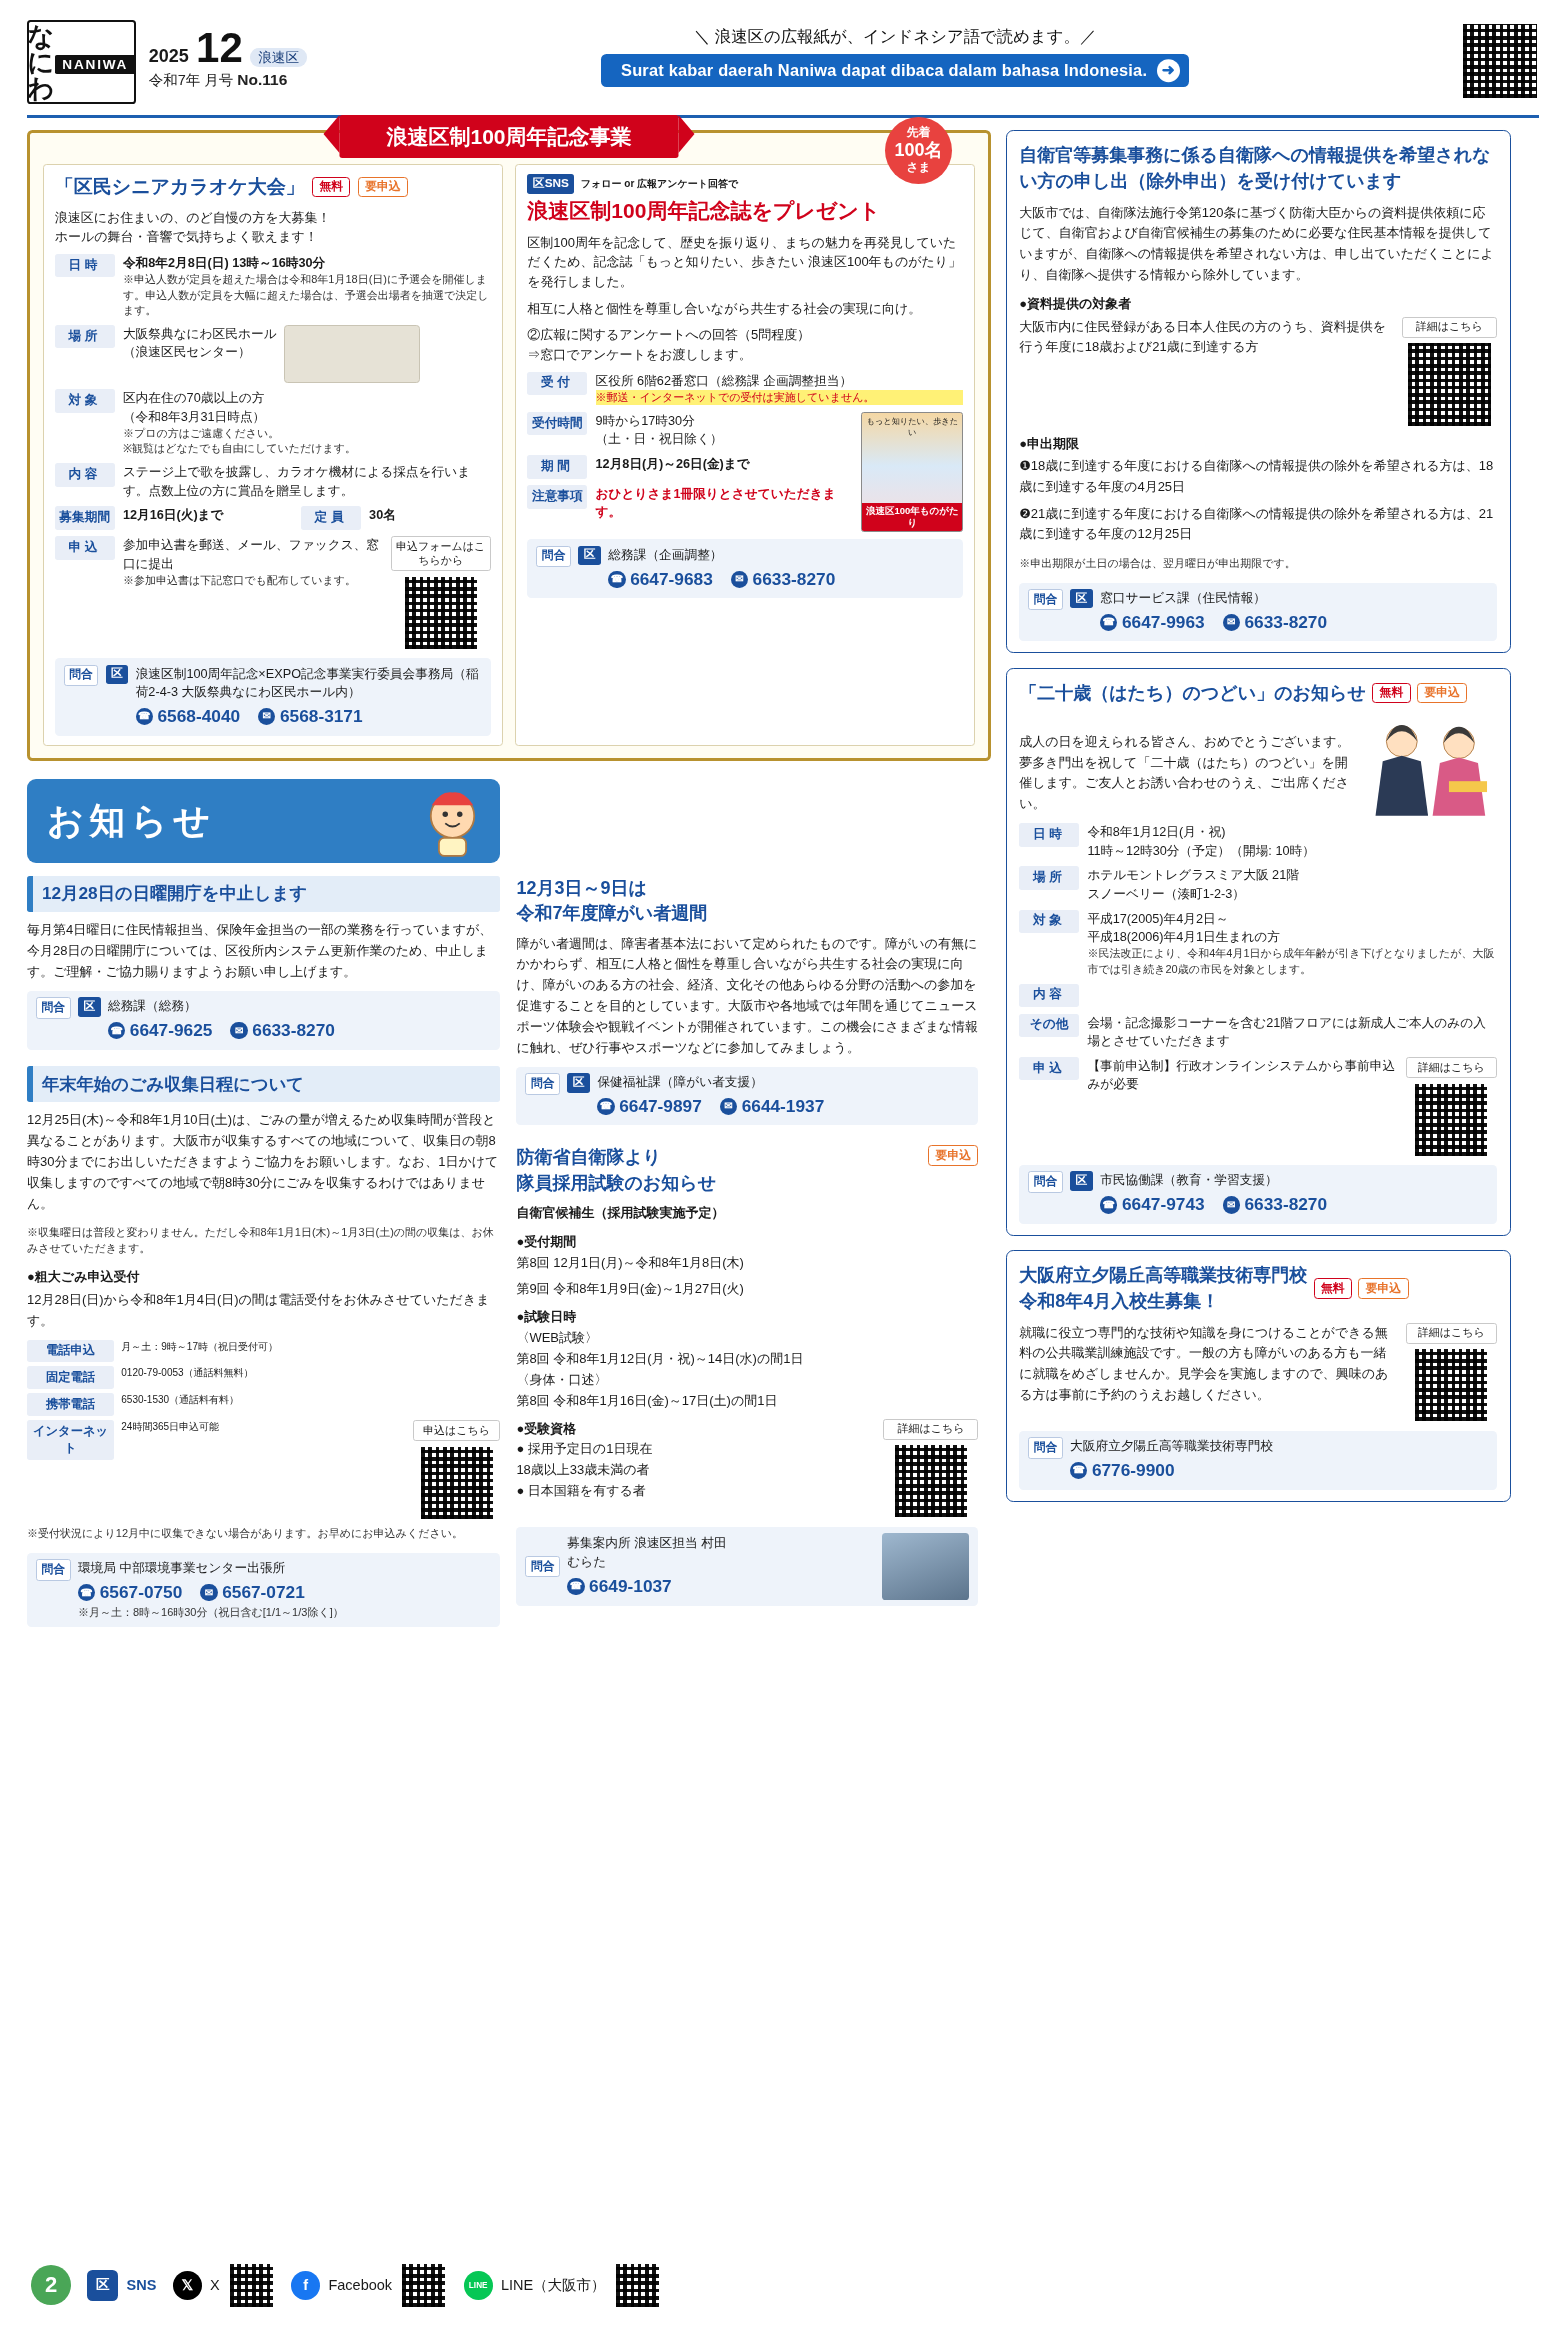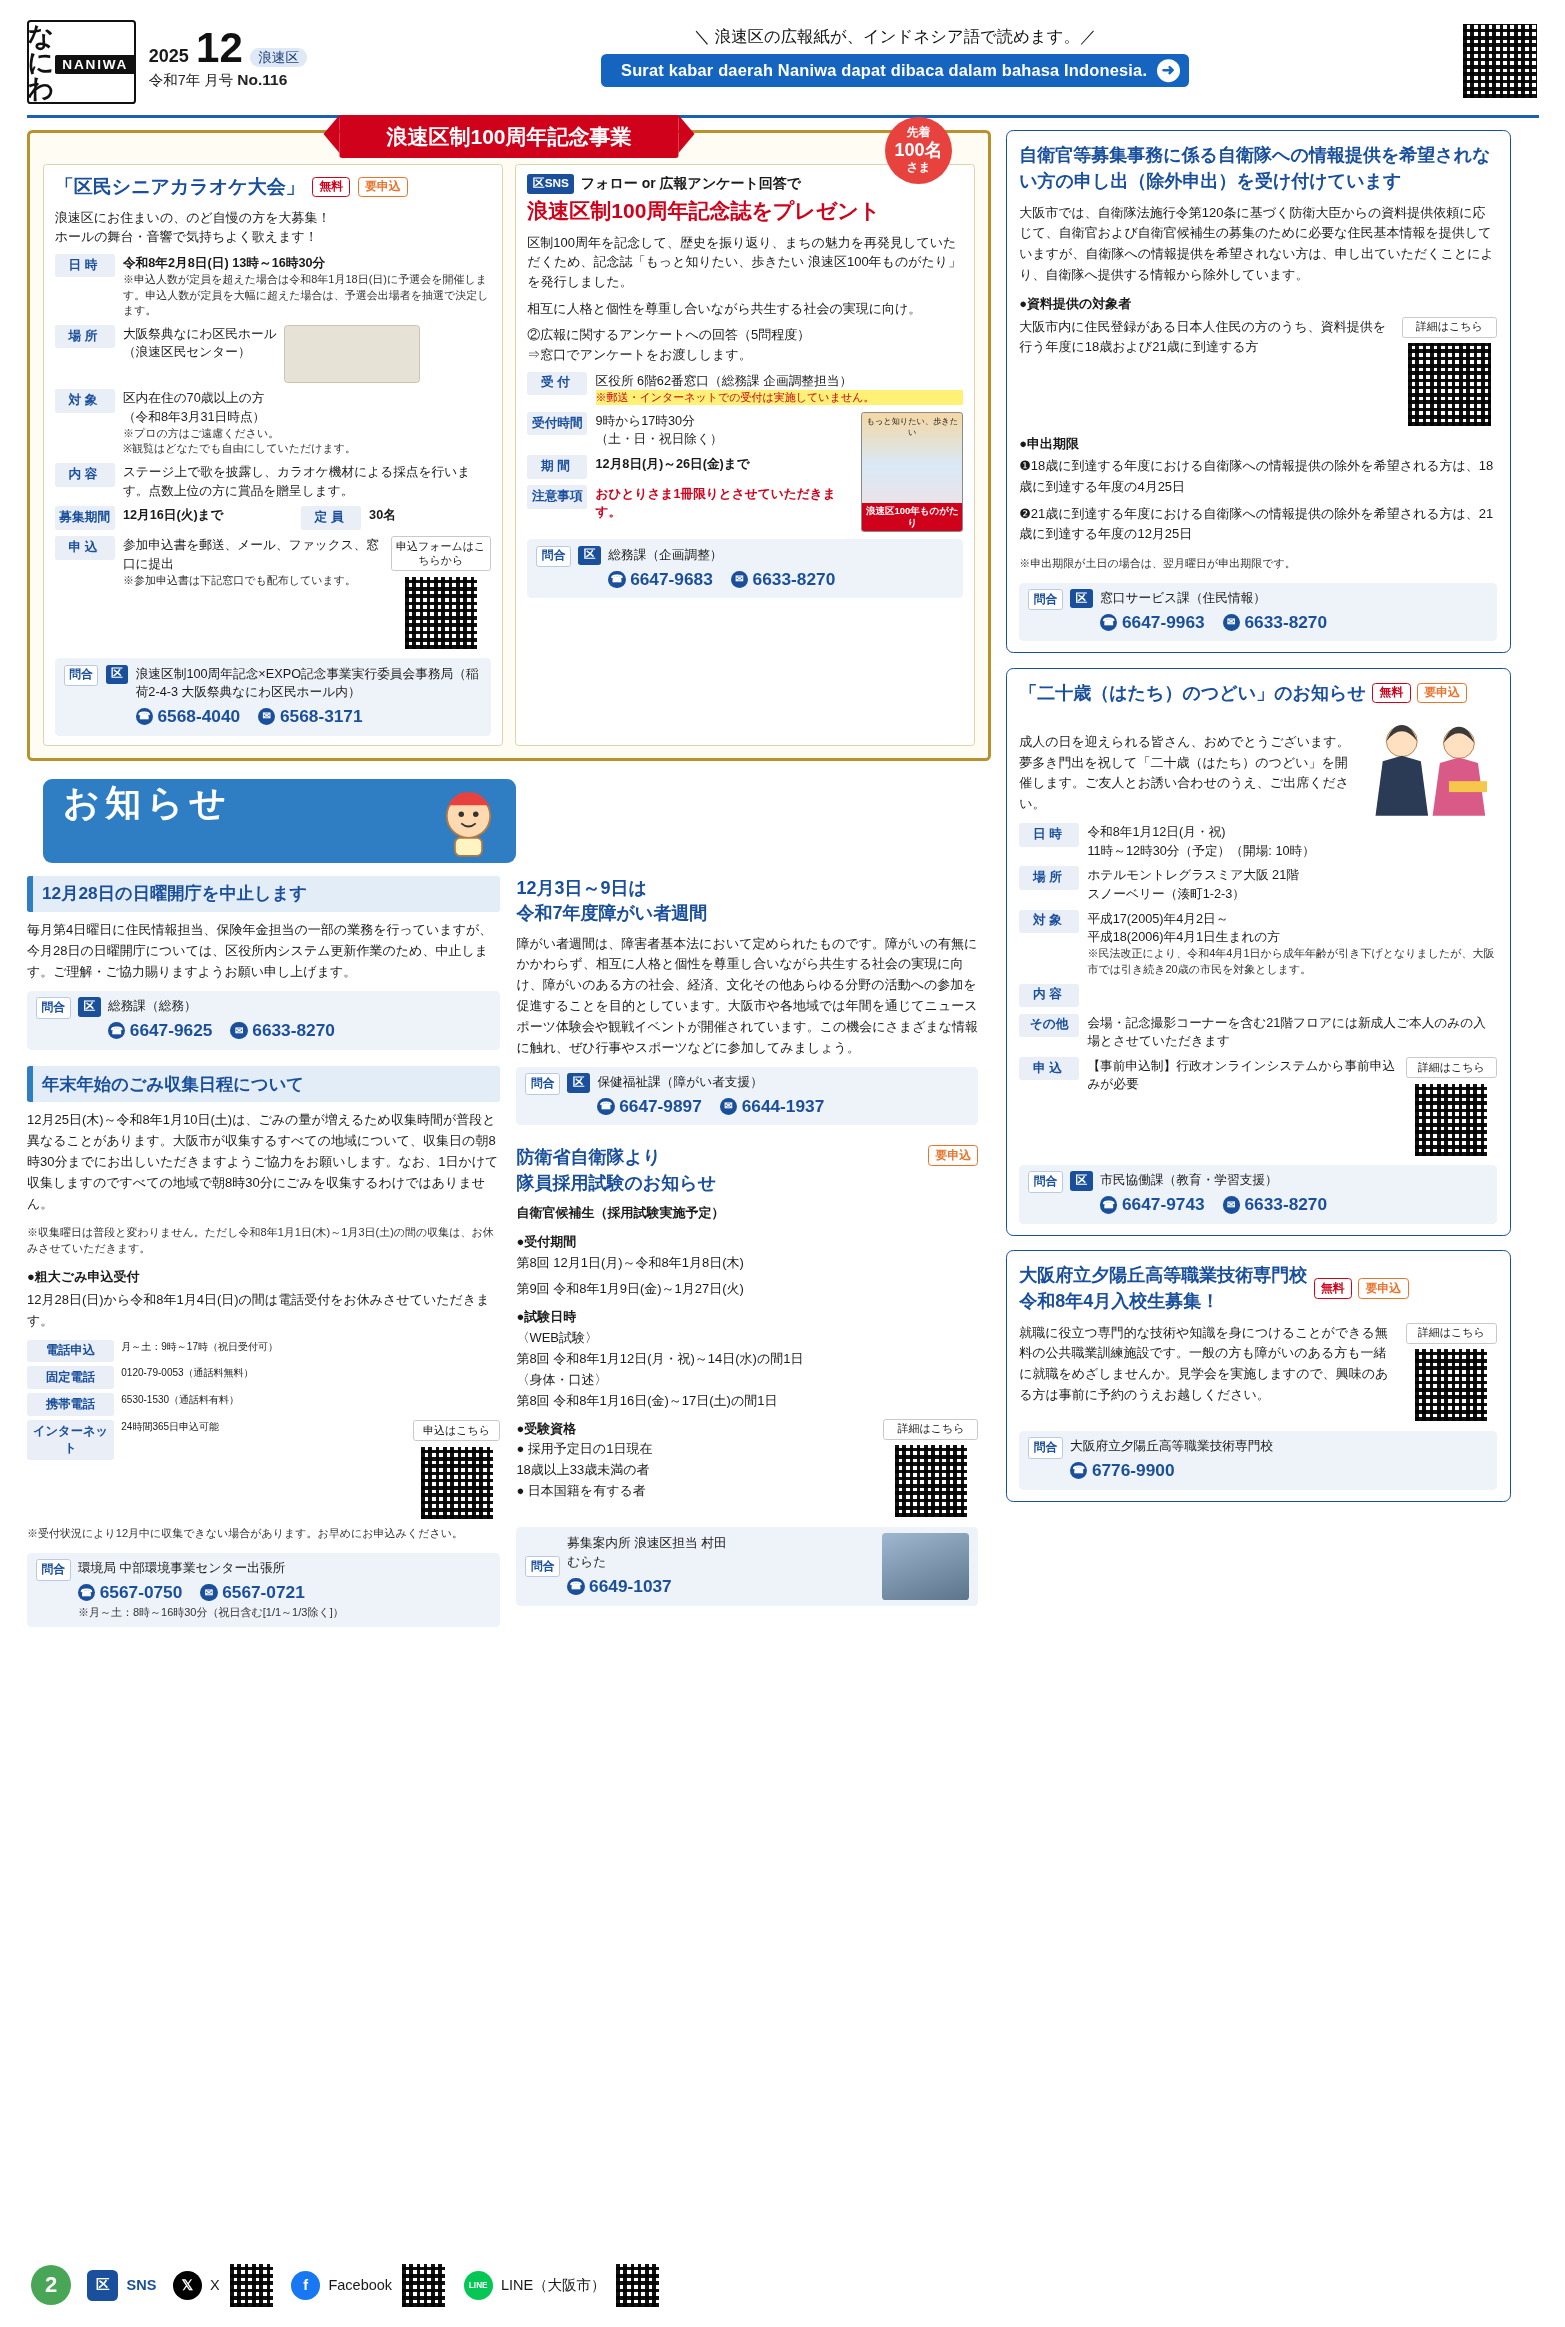--- a/index.html
+++ b/index.html
@@ -111,21 +111,21 @@
   .sns-chip { background:#1a4f9c; color:#fff; font-size:11.8px; font-weight:bold; border-radius:2.7px; padding:1.8px 5.5px; }
 
   .qr-sm { width:76px; height:76px; }
   .qr-md { width:87px; height:87px; }
 
   .note-box { border:0.9px solid #c9c9c9; font-size:11px; text-align:center; padding:2.7px 3.6px; border-radius:2.7px; line-height:1.25;}
 
   
   .oshirase {
     margin-top:18px; background:#2f7ec4; border-radius:9px; color:#fff;
-    height:84px; display:flex; align-items:flex-start; padding:0 20px; position:relative; width:473px;margin-left:16px;
+    height:84px; display:flex; align-items:center; padding:0 20px; position:relative; width:473px;
   }
   .oshirase .t { font-size:36px; font-weight:bold; letter-spacing:5.5px; }
   .mascot { position:absolute; right:14.5px; bottom:5.5px; width:67px; height:73px; }
 
   .two { display:flex; gap:16.4px; margin-top:12.7px; }
   .cA { width:473px; }
   .cB { width:462px; }
 
   h3.blue {
     font-size:17.3px; font-weight:bold; color:#1a4f9c; background:#e3edf8; border-left:6.4px solid #2f7ec4;
@@ -292,21 +292,21 @@
                   </div>
                 </div>
               </div>
             </div>
           </div>
 
           <div class="anniv-col">
             <div class="panel">
               <div style="display:flex; gap:6.4px; align-items:center; margin-bottom:3.6px;">
                 <span class="sns-chip">区SNS</span>
-                <span style="font-size:14px; font-weight:bold;">フォロー or 広報アンケート回答で</span>
+                <span style="font-size:10px; font-weight:bold;">フォロー or 広報アンケート回答で</span>
               </div>
               <h2 class="sec" style="font-size:21px; color:#d0021b;">浪速区制100周年記念誌をプレゼント</h2>
               <p class="lead">区制100周年を記念して、歴史を振り返り、まちの魅力を再発見していただくため、記念誌「もっと知りたい、歩きたい 浪速区100年ものがたり」を発行しました。</p>
               <p class="lead">相互に人格と個性を尊重し合いながら共生する社会の実現に向け。</p>
               <p class="lead" style="white-space:pre-line">②広報に関するアンケートへの回答（5問程度）
 ⇒窓口でアンケートをお渡しします。</p>
 
               <div class="kv">
                 <div class="k">受付</div>
                 <div class="v">

